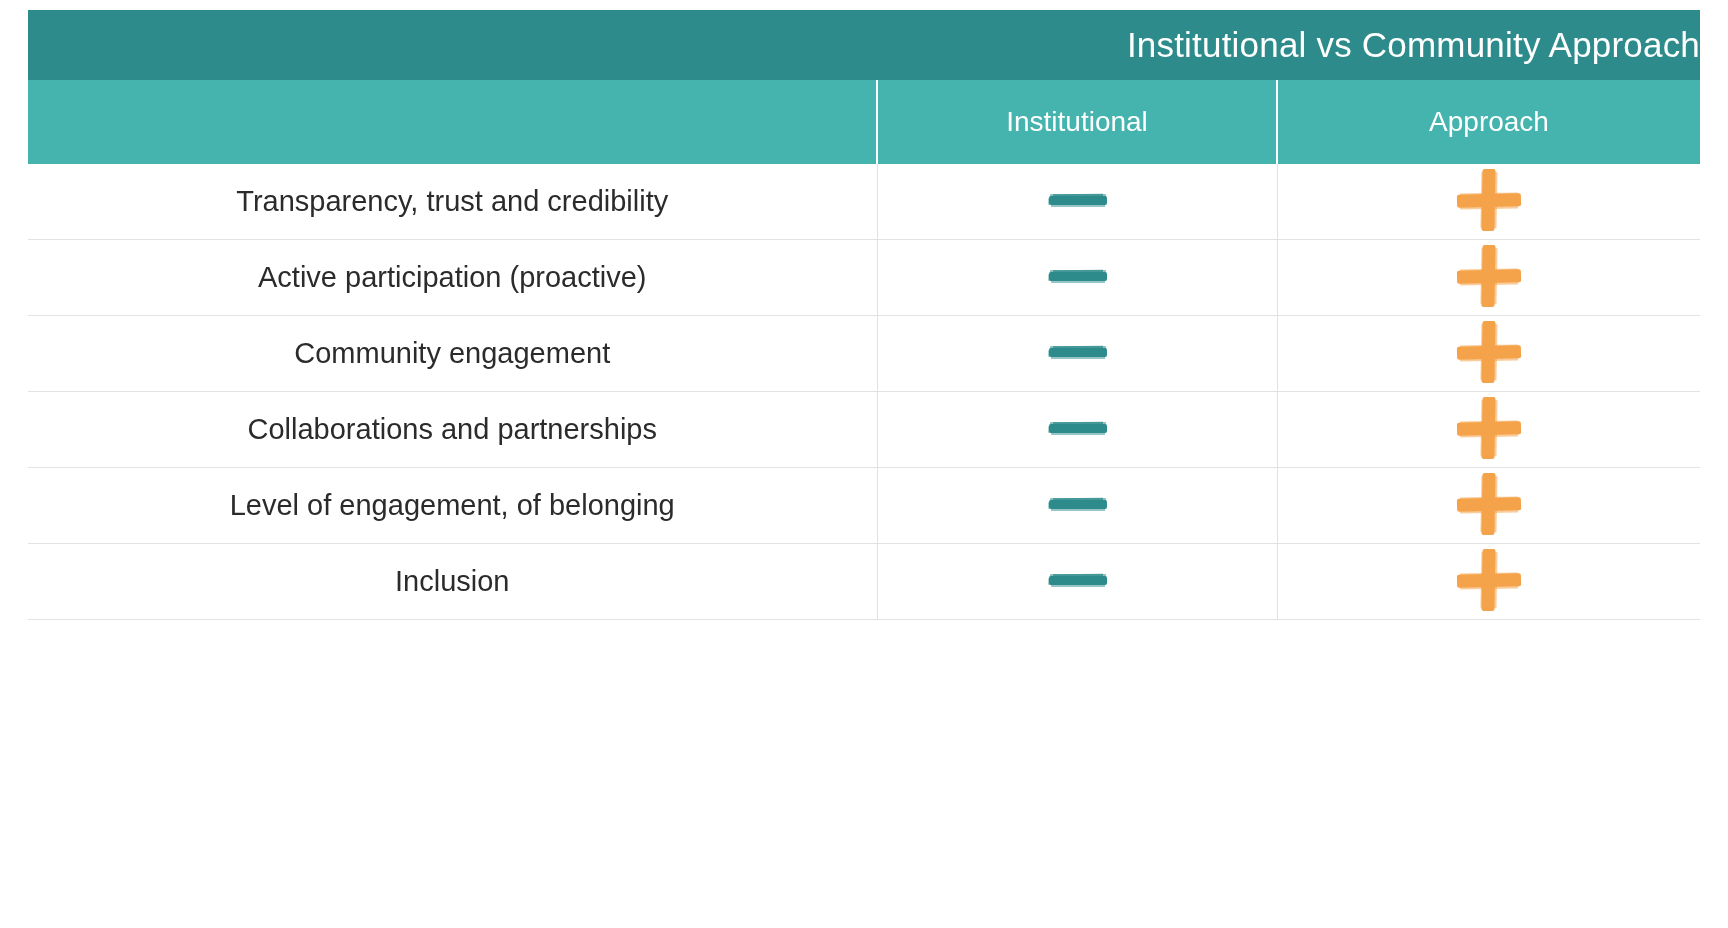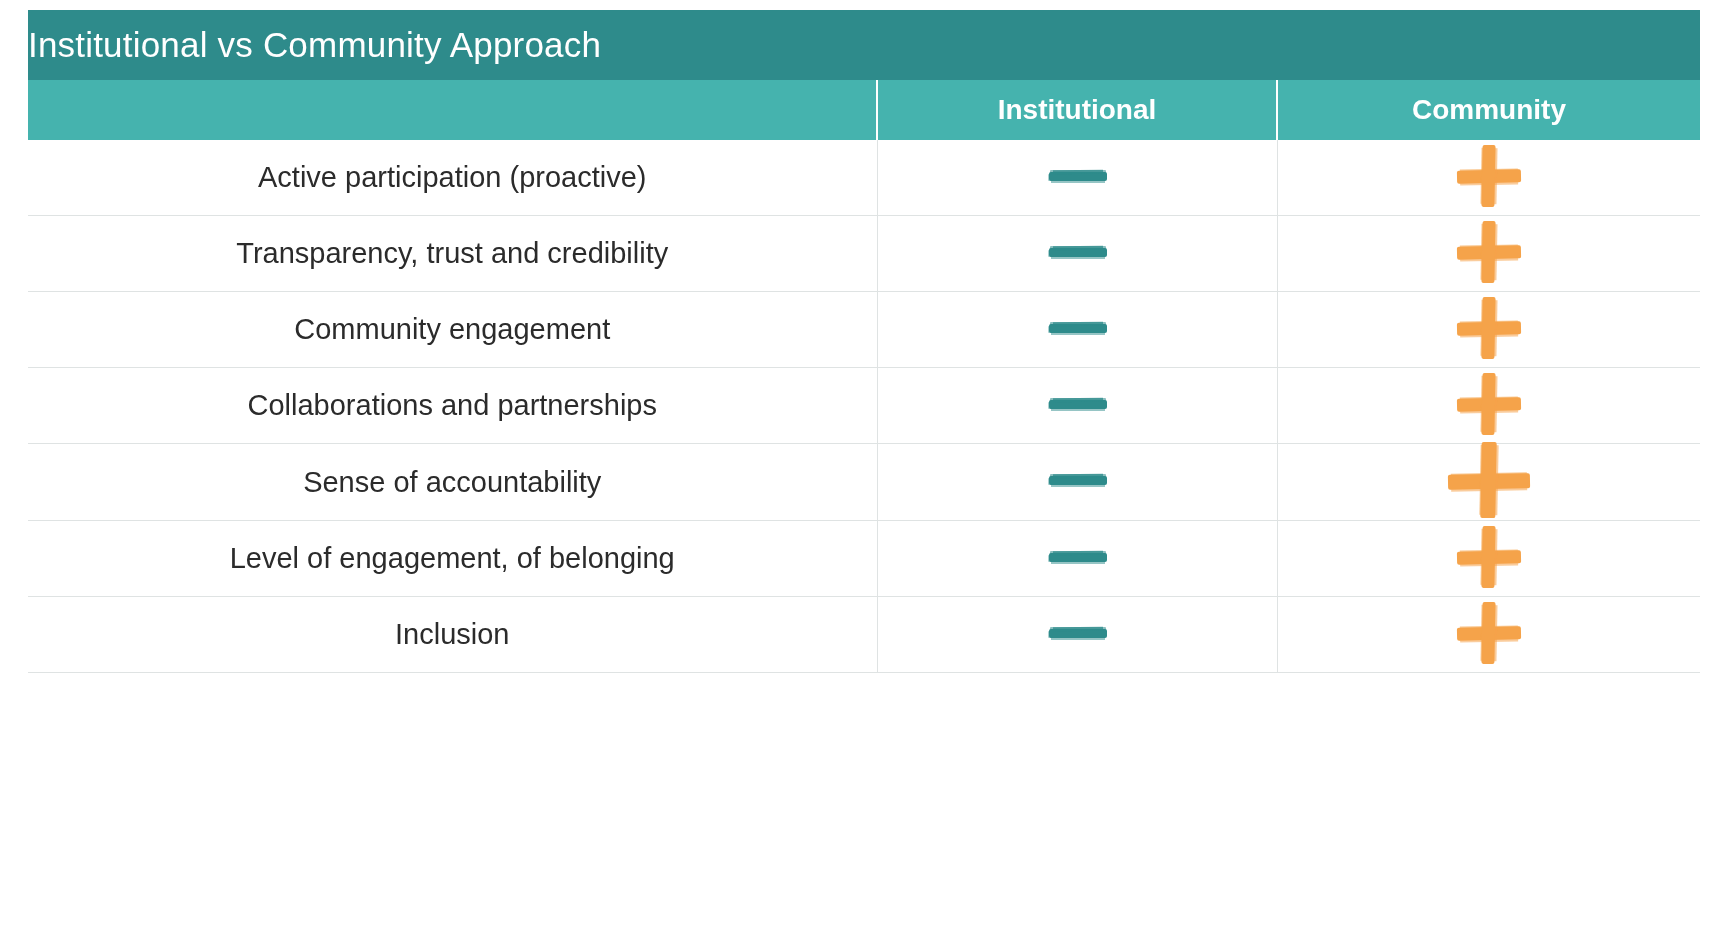--- a/index.html
+++ b/index.html
@@ -29,37 +29,37 @@
   table.compare {
     border-collapse: collapse;
     width: 1672px;
     table-layout: fixed;
   }
 
   
   tr.title-row td {
     background: #2E8B8B;
     color: #ffffff;
-    text-align: left;
+    text-align: right;
     font-size: 35px;
     font-weight: 400;
     height: 70px;
     letter-spacing: 0.2px;
     padding: 0;
     border: none;
   }
 
   
   tr.header-row th {
     background: #45B3AE;
     color: #ffffff;
-    font-weight: 700;
+    font-weight: 400;
     font-size: 28px;
     height: 52px;
-    padding: 4px;
+    padding: 16px;
     border: none;
     text-align: center;
   }
   tr.header-row th.blank-head {
     background: #45B3AE;
   }
   tr.header-row th.sep {
     border-left: 2px solid #ffffff;
   }
 
@@ -175,48 +175,43 @@
         <col class="c-inst">
         <col class="c-comm">
       </colgroup>
       <tbody>
         <tr class="title-row">
           <td colspan="3">Institutional vs Community Approach</td>
         </tr>
         <tr class="header-row">
           <th class="blank-head"></th>
           <th class="sep">Institutional</th>
-          <th class="sep">Community</th>
+          <th class="sep">Approach</th>
         </tr>
         </tbody>
         <tbody id="rows-body">
           <tr class="data-row">
+            <td class="label-cell">Transparency, trust and credibility</td>
+            <td class="mark-cell"><span class="mark minus"></span></td>
+            <td class="mark-cell"><span class="mark plus"></span></td>
+          </tr>
+          <tr class="data-row">
             <td class="label-cell">Active participation (proactive)</td>
             <td class="mark-cell"><span class="mark minus"></span></td>
             <td class="mark-cell"><span class="mark plus"></span></td>
           </tr>
           <tr class="data-row">
-            <td class="label-cell">Transparency, trust and credibility</td>
-            <td class="mark-cell"><span class="mark minus"></span></td>
-            <td class="mark-cell"><span class="mark plus"></span></td>
-          </tr>
-          <tr class="data-row">
             <td class="label-cell">Community engagement</td>
             <td class="mark-cell"><span class="mark minus"></span></td>
             <td class="mark-cell"><span class="mark plus"></span></td>
           </tr>
           <tr class="data-row">
             <td class="label-cell">Collaborations and partnerships</td>
             <td class="mark-cell"><span class="mark minus"></span></td>
             <td class="mark-cell"><span class="mark plus"></span></td>
-          </tr>
-          <tr class="data-row">
-            <td class="label-cell">Sense of accountability</td>
-            <td class="mark-cell"><span class="mark minus"></span></td>
-            <td class="mark-cell"><span class="mark plus big"></span></td>
           </tr>
           <tr class="data-row">
             <td class="label-cell">Level of engagement, of belonging</td>
             <td class="mark-cell"><span class="mark minus"></span></td>
             <td class="mark-cell"><span class="mark plus"></span></td>
           </tr>
           <tr class="data-row">
             <td class="label-cell">Inclusion</td>
             <td class="mark-cell"><span class="mark minus"></span></td>
             <td class="mark-cell"><span class="mark plus"></span></td>

